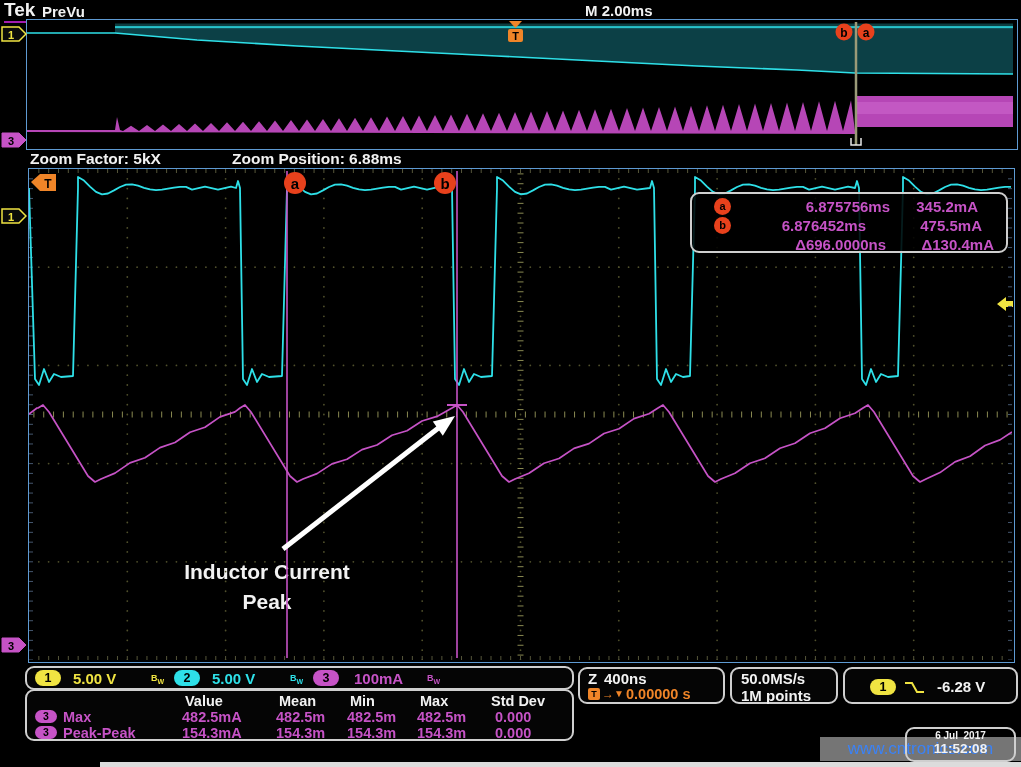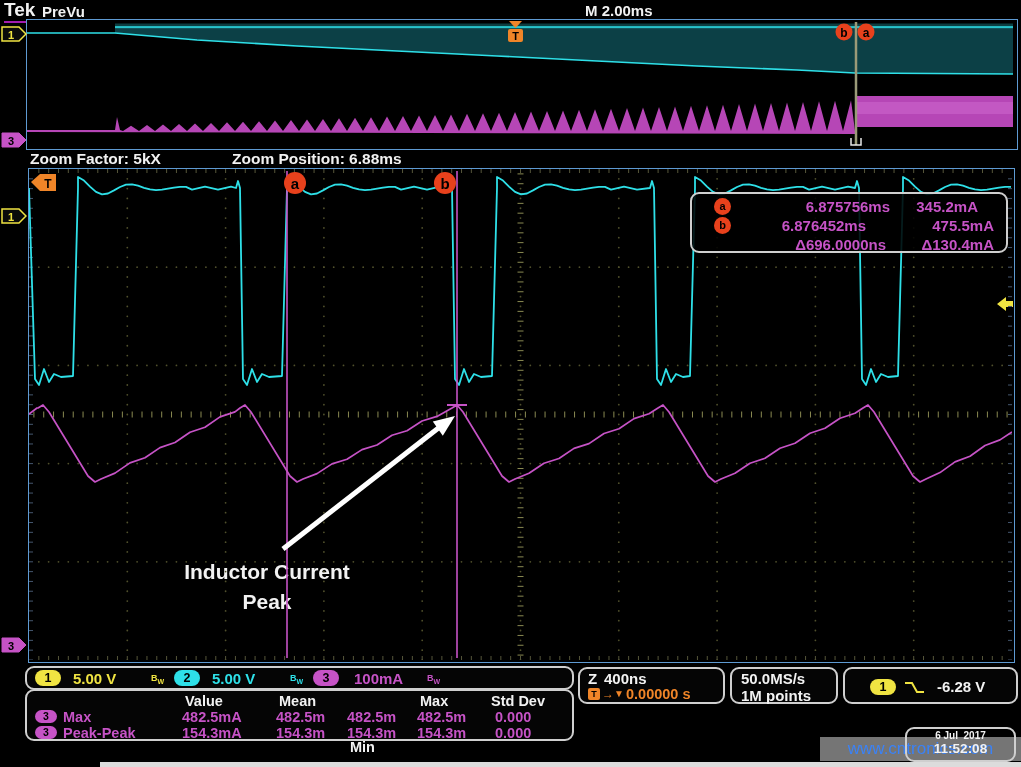--- a/index.html
+++ b/index.html
@@ -1403,21 +1403,21 @@
 
   <div class="rbox" style="left:690px;top:192px;width:318px;height:61px;background:rgba(0,0,0,.88);z-index:5;padding:3px 0 0 0;">
     <div style="display:flex;align-items:center;height:19px;">
       <span class="pill" style="width:17px;height:17px;margin-left:22px;background:#e8411c;font-size:11px;">a</span>
       <span class="ch3" style="width:135px;text-align:right;font-size:15px;margin-left:24px;">6.875756ms</span>
       <span class="ch3" style="flex:1;text-align:right;padding-right:28px;font-size:15px;">345.2mA</span>
     </div>
     <div style="display:flex;align-items:center;height:19px;">
       <span class="pill" style="width:17px;height:17px;margin-left:22px;background:#e8411c;font-size:11px;">b</span>
       <span class="ch3" style="width:135px;text-align:right;font-size:15px;">6.876452ms</span>
-      <span class="ch3" style="flex:1;text-align:right;padding-right:12px;font-size:15px;">475.5mA</span>
+      <span class="ch3" style="flex:1;text-align:right;padding-right:24px;font-size:15px;">475.5mA</span>
     </div>
     <div style="display:flex;align-items:center;height:19px;">
       <span style="width:17px;margin-left:22px;"></span>
       <span class="ch3" style="width:155px;text-align:right;font-size:15px;">Δ696.0000ns</span>
       <span class="ch3" style="flex:1;text-align:right;padding-right:12px;font-size:15px;">Δ130.4mA</span>
     </div>
   </div>
 
   <div class="rbox" style="left:25px;top:666px;width:549px;height:24px;">
     <span class="pill abs" style="left:8px;top:2px;width:26px;height:16px;background:#f0e442;font-size:12.5px;">1</span>
@@ -1427,21 +1427,21 @@
     <span class="abs ch2" style="left:185px;top:2px;font-size:15px;">5.00 V</span>
     <span class="abs ch2 bw" style="left:263px;top:5px;"><span>B</span><sub>W</sub></span>
     <span class="pill abs" style="left:286px;top:2px;width:26px;height:16px;background:#c653c6;font-size:12.5px;">3</span>
     <span class="abs ch3" style="left:327px;top:2px;font-size:15px;">100mA</span>
     <span class="abs ch3 bw" style="left:400px;top:5px;"><span>B</span><sub>W</sub></span>
   </div>
 
   <div class="rbox" style="left:25px;top:689px;width:549px;height:52px;font-size:14.5px;">
     <span class="abs white" style="left:158px;top:2px;">Value</span>
     <span class="abs white" style="left:252px;top:2px;">Mean</span>
-    <span class="abs white" style="left:323px;top:2px;margin-top:46px;">Min</span>
+    <span class="abs white" style="left:323px;top:2px;">Min</span>
     <span class="abs white" style="left:393px;top:2px;">Max</span>
     <span class="abs white" style="left:464px;top:2px;">Std Dev</span>
 
     <div class="abs" style="left:0;top:18px;width:549px;height:16px;">
       <span class="pill abs" style="left:8px;top:1px;width:22px;height:13px;background:#c653c6;font-size:10.5px;">3</span>
       <span class="abs ch3" style="left:36px;">Max</span>
       <span class="abs ch3" style="left:155px;">482.5mA</span>
       <span class="abs ch3" style="left:249px;">482.5m</span>
       <span class="abs ch3" style="left:320px;">482.5m</span>
       <span class="abs ch3" style="left:390px;">482.5m</span>

